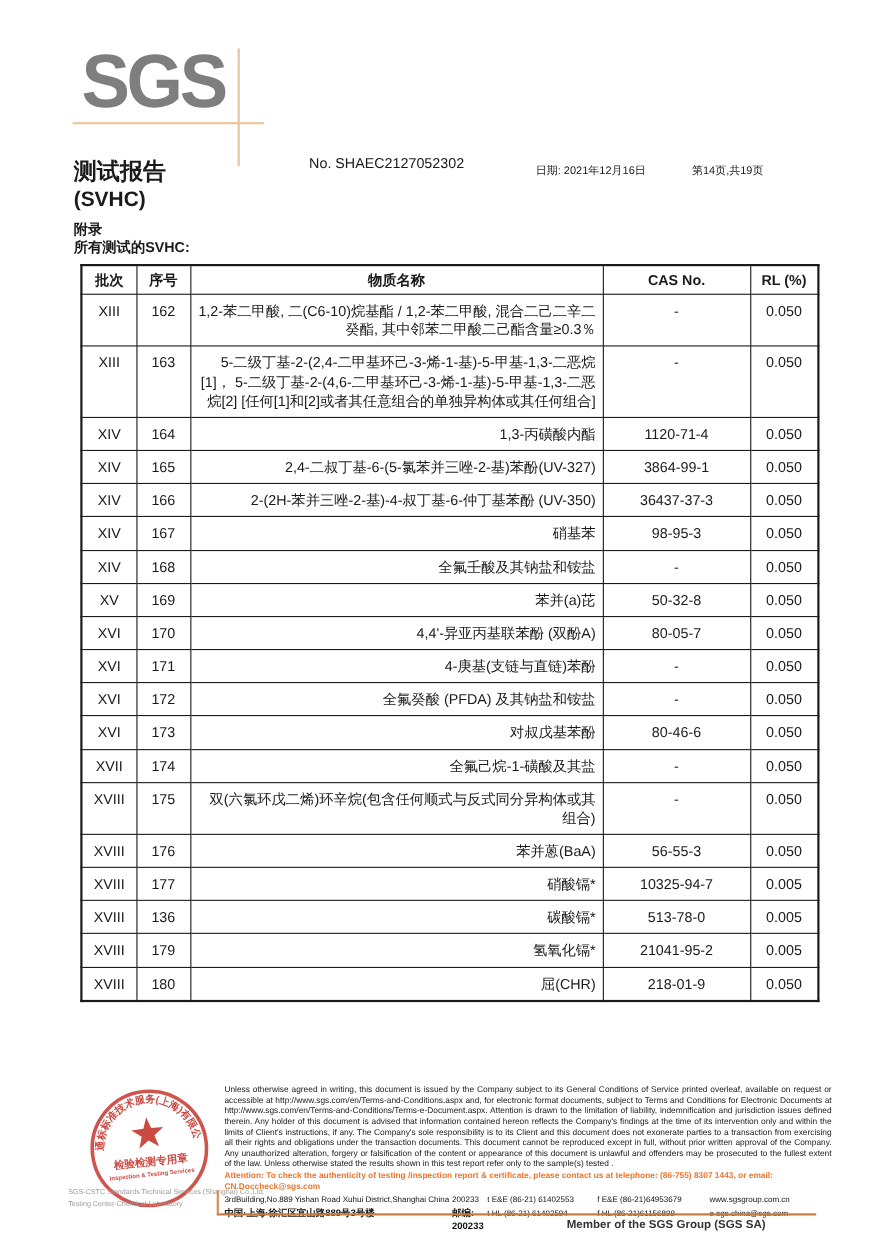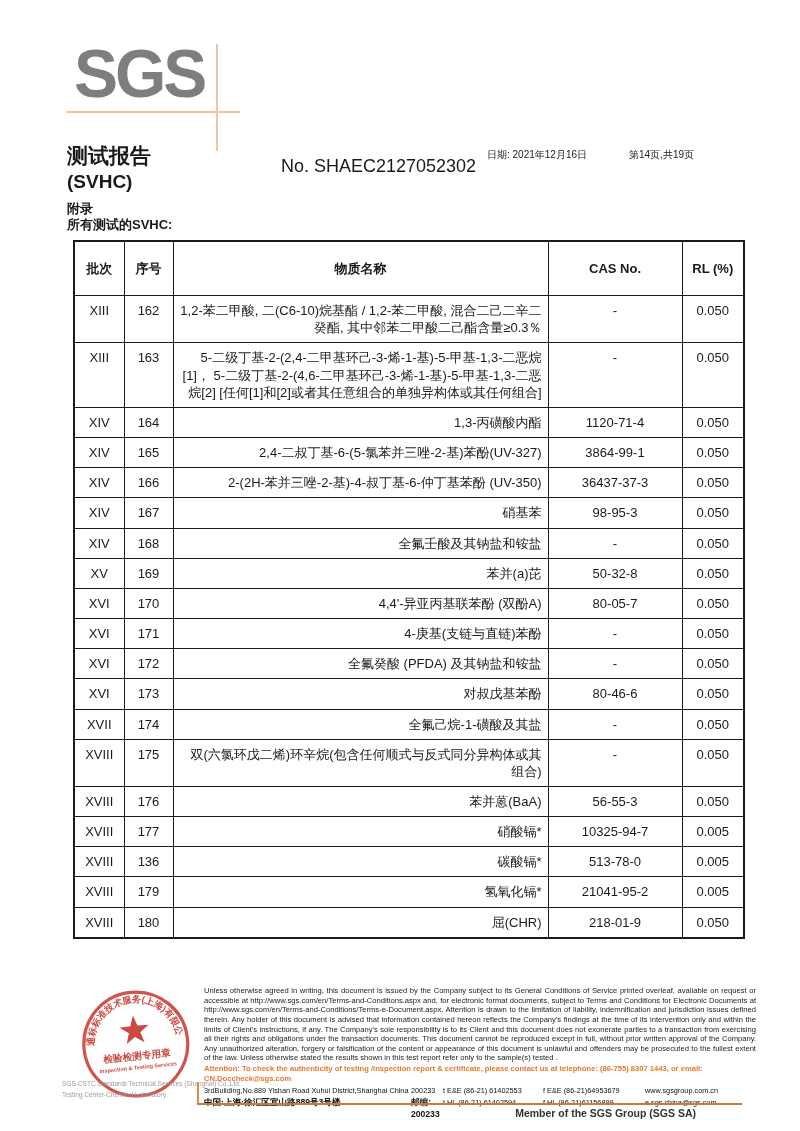--- a/index.html
+++ b/index.html
@@ -12,33 +12,33 @@
 
   
   .sgs-logo{left:74px;top:34px;font-size:66px;font-weight:bold;color:#7e7e7e;
     letter-spacing:-3px;transform:scaleY(1.04);transform-origin:top left;}
   .cross-h{left:66px;top:111px;width:174px;height:2px;background:#ecc49d;}
   .cross-v{left:216px;top:44px;width:2px;height:107px;background:#ecc49d;}
 
   
   .title{left:67px;top:142px;font-size:21px;font-weight:bold;}
   .subtitle{left:67px;top:171px;font-size:19px;font-weight:bold;}
-  .report-no{left:281px;top:156px;font-size:18px;}
+  .report-no{left:281px;top:141px;font-size:13px;}
   .report-date{left:487px;top:148px;font-size:10px;}
   .report-page{left:629px;top:148px;font-size:10px;}
   .annex{left:67px;top:200px;font-size:13px;font-weight:bold;}
   .tested-line{left:67px;top:216px;font-size:13px;font-weight:bold;}
 
   
   .svhc-table{left:73px;top:240px;width:670px;border-collapse:collapse;
     font-size:13px;table-layout:fixed;}
   .svhc-table th,.svhc-table td{border:1px solid #1a1a1a;vertical-align:top;
     padding:6px 4px;line-height:1.32;}
   .svhc-table{border:2px solid #1a1a1a;}
-  .svhc-table th{font-weight:bold;text-align:center;padding:18px 2px;}
+  .svhc-table th{font-weight:bold;text-align:center;padding:4px 2px;}
   .col-batch,.col-no,.col-cas,.col-rl{text-align:center;}
   .col-name{text-align:right;padding-left:6px !important;padding-right:6px !important;}
 
   
   .footer-right{left:204px;top:986px;width:552px;}
   .disclaimer{margin:0;font-size:7.6px;line-height:1.27;text-align:justify;color:#222;}
   .attention{margin:1px 0 0 0;font-size:7.6px;line-height:1.27;font-weight:bold;color:#e8772e;}
   .addr-rows{margin-top:3px;font-size:7.3px;color:#111;}
   .addr-row{display:flex;align-items:baseline;margin-top:2px;}
   .a-addr{width:207px;}

